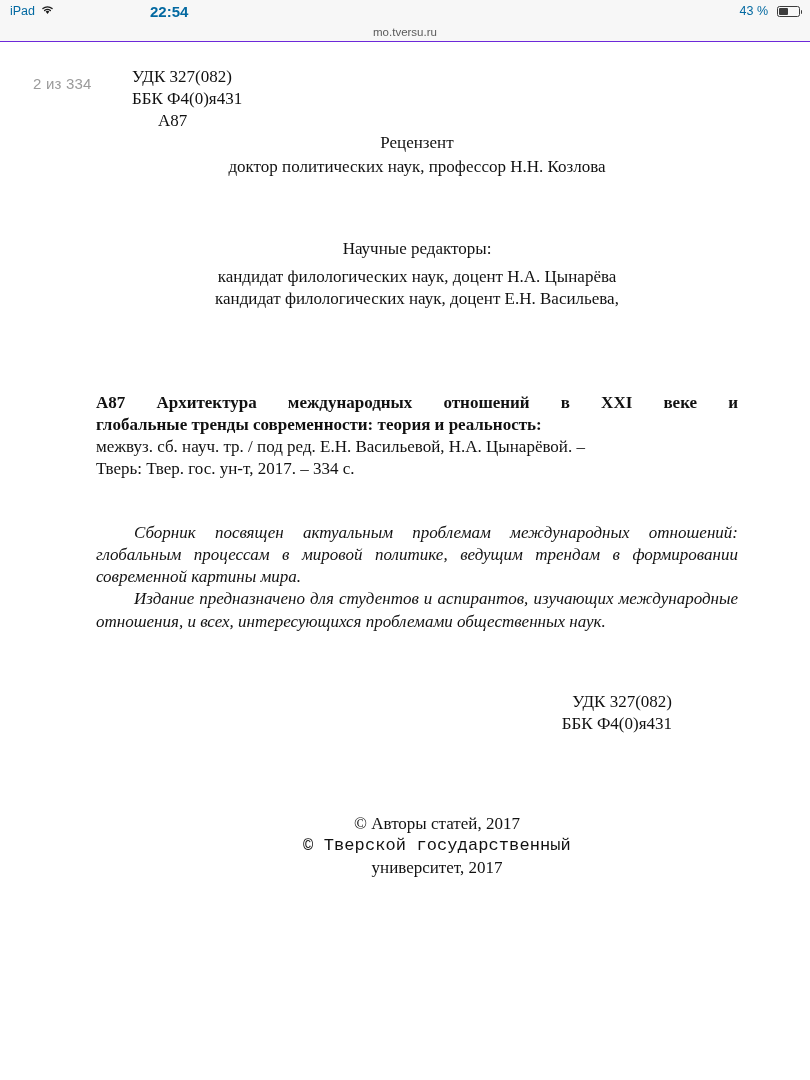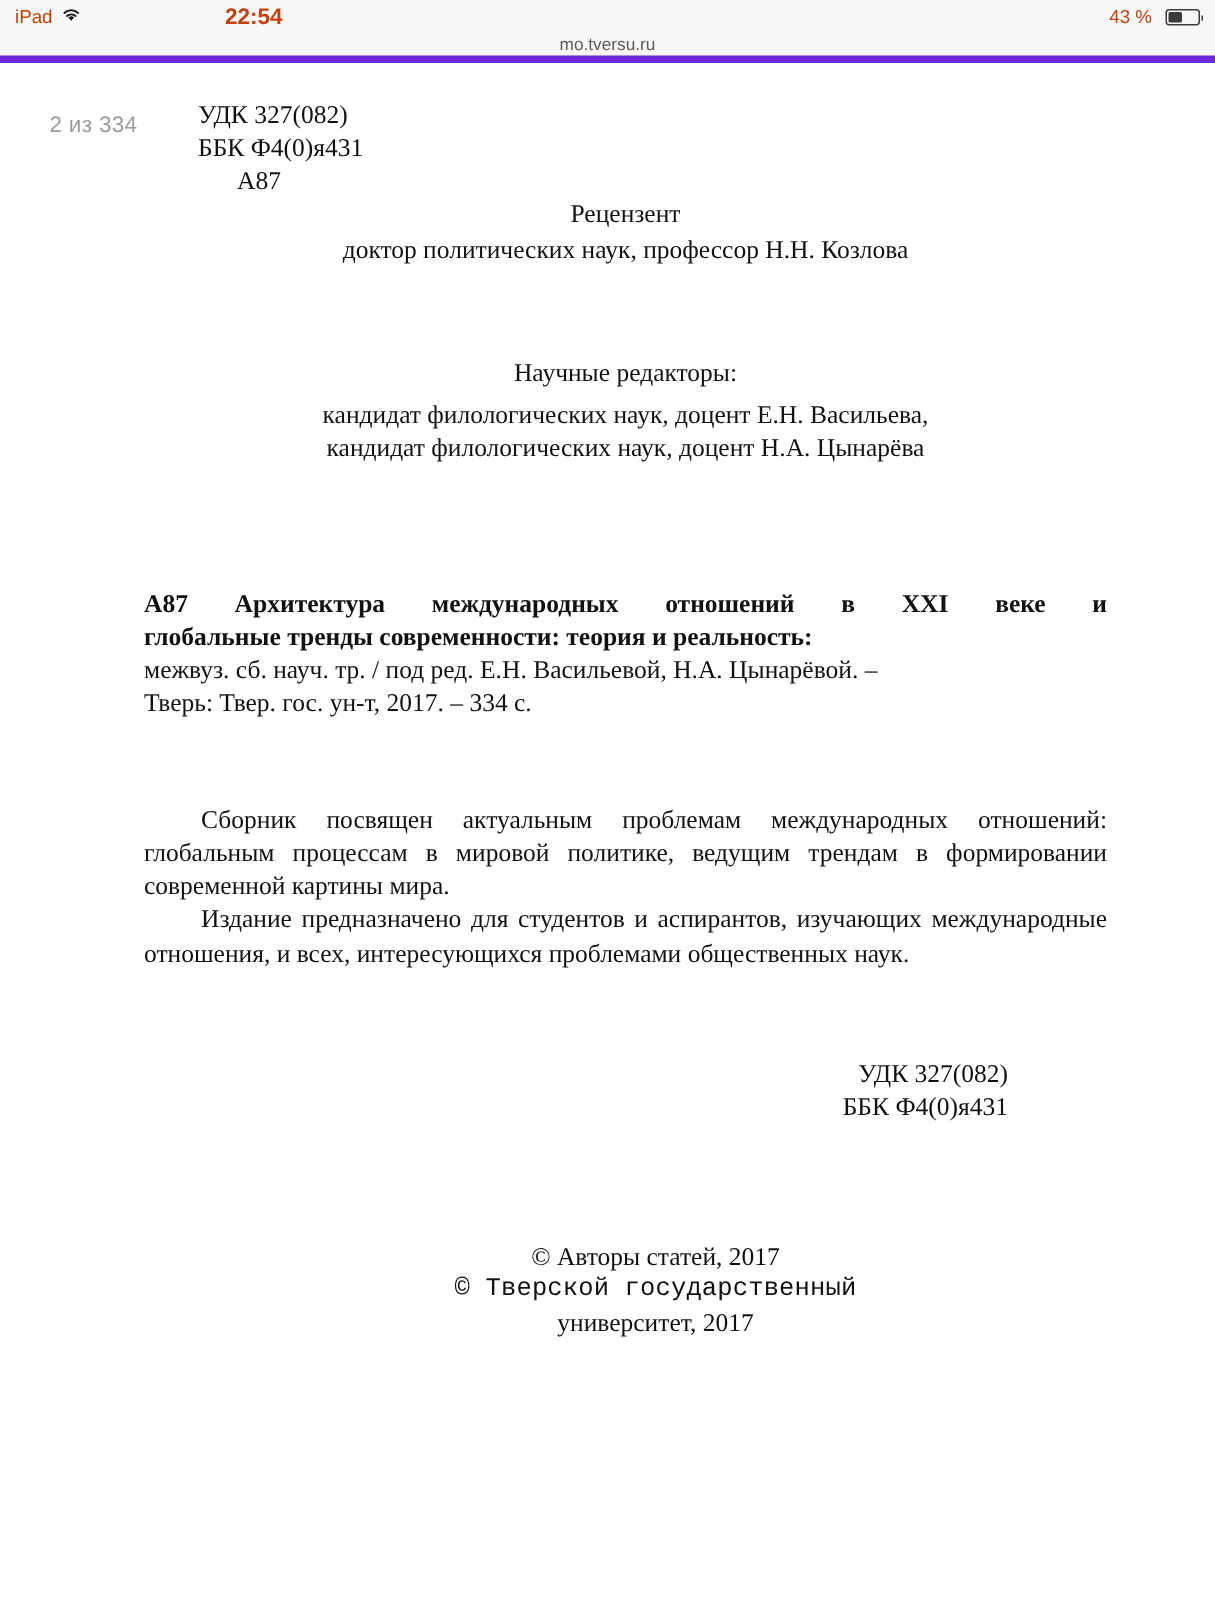--- a/index.html
+++ b/index.html
@@ -19,21 +19,21 @@
   
   .status-bar {
     height: 22px;
     background: #f7f7f7;
     display: flex;
     align-items: center;
     justify-content: space-between;
     padding: 0 10px;
     font-family: "Liberation Sans", sans-serif;
     font-size: 12.5px;
-    color: #c2410c;
+    color: #0369a1;
     box-sizing: border-box;
   }
   .status-left {
     display: flex;
     align-items: center;
     gap: 5px;
     min-width: 140px;
   }
   .status-center {
     flex: 1;
@@ -73,21 +73,21 @@
     left: 1px; top: 1px; bottom: 1px;
     width: 42%;
     background: #3c3c3c;
     border-radius: 1px;
   }
 
   
   .url-bar {
     height: 20px;
     background: #f7f7f7;
-    border-bottom: 5px solid #6d28d9;
+    border-bottom: 1px solid #6d28d9;
     display: flex;
     align-items: center;
     justify-content: center;
     font-family: "Liberation Sans", sans-serif;
     font-size: 11.5px;
     color: #5a5a5a;
     box-sizing: border-box;
   }
 
   
@@ -139,21 +139,21 @@
     text-align: justify;
     text-align-last: justify;
   }
   .record .title-line.last {
     text-align-last: auto;
   }
   .record .rest {
     text-align: justify;
   }
 
-  .annotation { margin-top: 56px; }
+  .annotation { margin-top: 42px; font-style: italic; }
   .annotation p {
     margin: 0;
     text-indent: 38px;
     text-align: justify;
   }
 
   .udk-bottom {
     margin-top: 58px;
     text-align: right;
     padding-right: 66px;
@@ -208,22 +208,22 @@
       <div class="udk-a87">А87</div>
     </div>
 
     <div class="reviewer center">
       <div class="role">Рецензент</div>
       <div>доктор политических наук, профессор Н.Н. Козлова</div>
     </div>
 
     <div class="editors center">
       <div class="role">Научные редакторы:</div>
+      <div>кандидат филологических наук, доцент Н.А. Цынарёва</div>
       <div>кандидат филологических наук, доцент Е.Н. Васильева,</div>
-      <div>кандидат филологических наук, доцент Н.А. Цынарёва</div>
     </div>
 
     <div class="record">
       <div class="title-line">А87 Архитектура международных отношений в XXI веке и</div>
       <div class="title-line last">глобальные тренды современности: теория и реальность:</div>
       <div class="rest">межвуз. сб. науч. тр. / под ред. Е.Н. Васильевой, Н.А. Цынарёвой. –</div>
       <div class="rest">Тверь: Твер. гос. ун-т, 2017. – 334 с.</div>
     </div>
 
     <div class="annotation">

